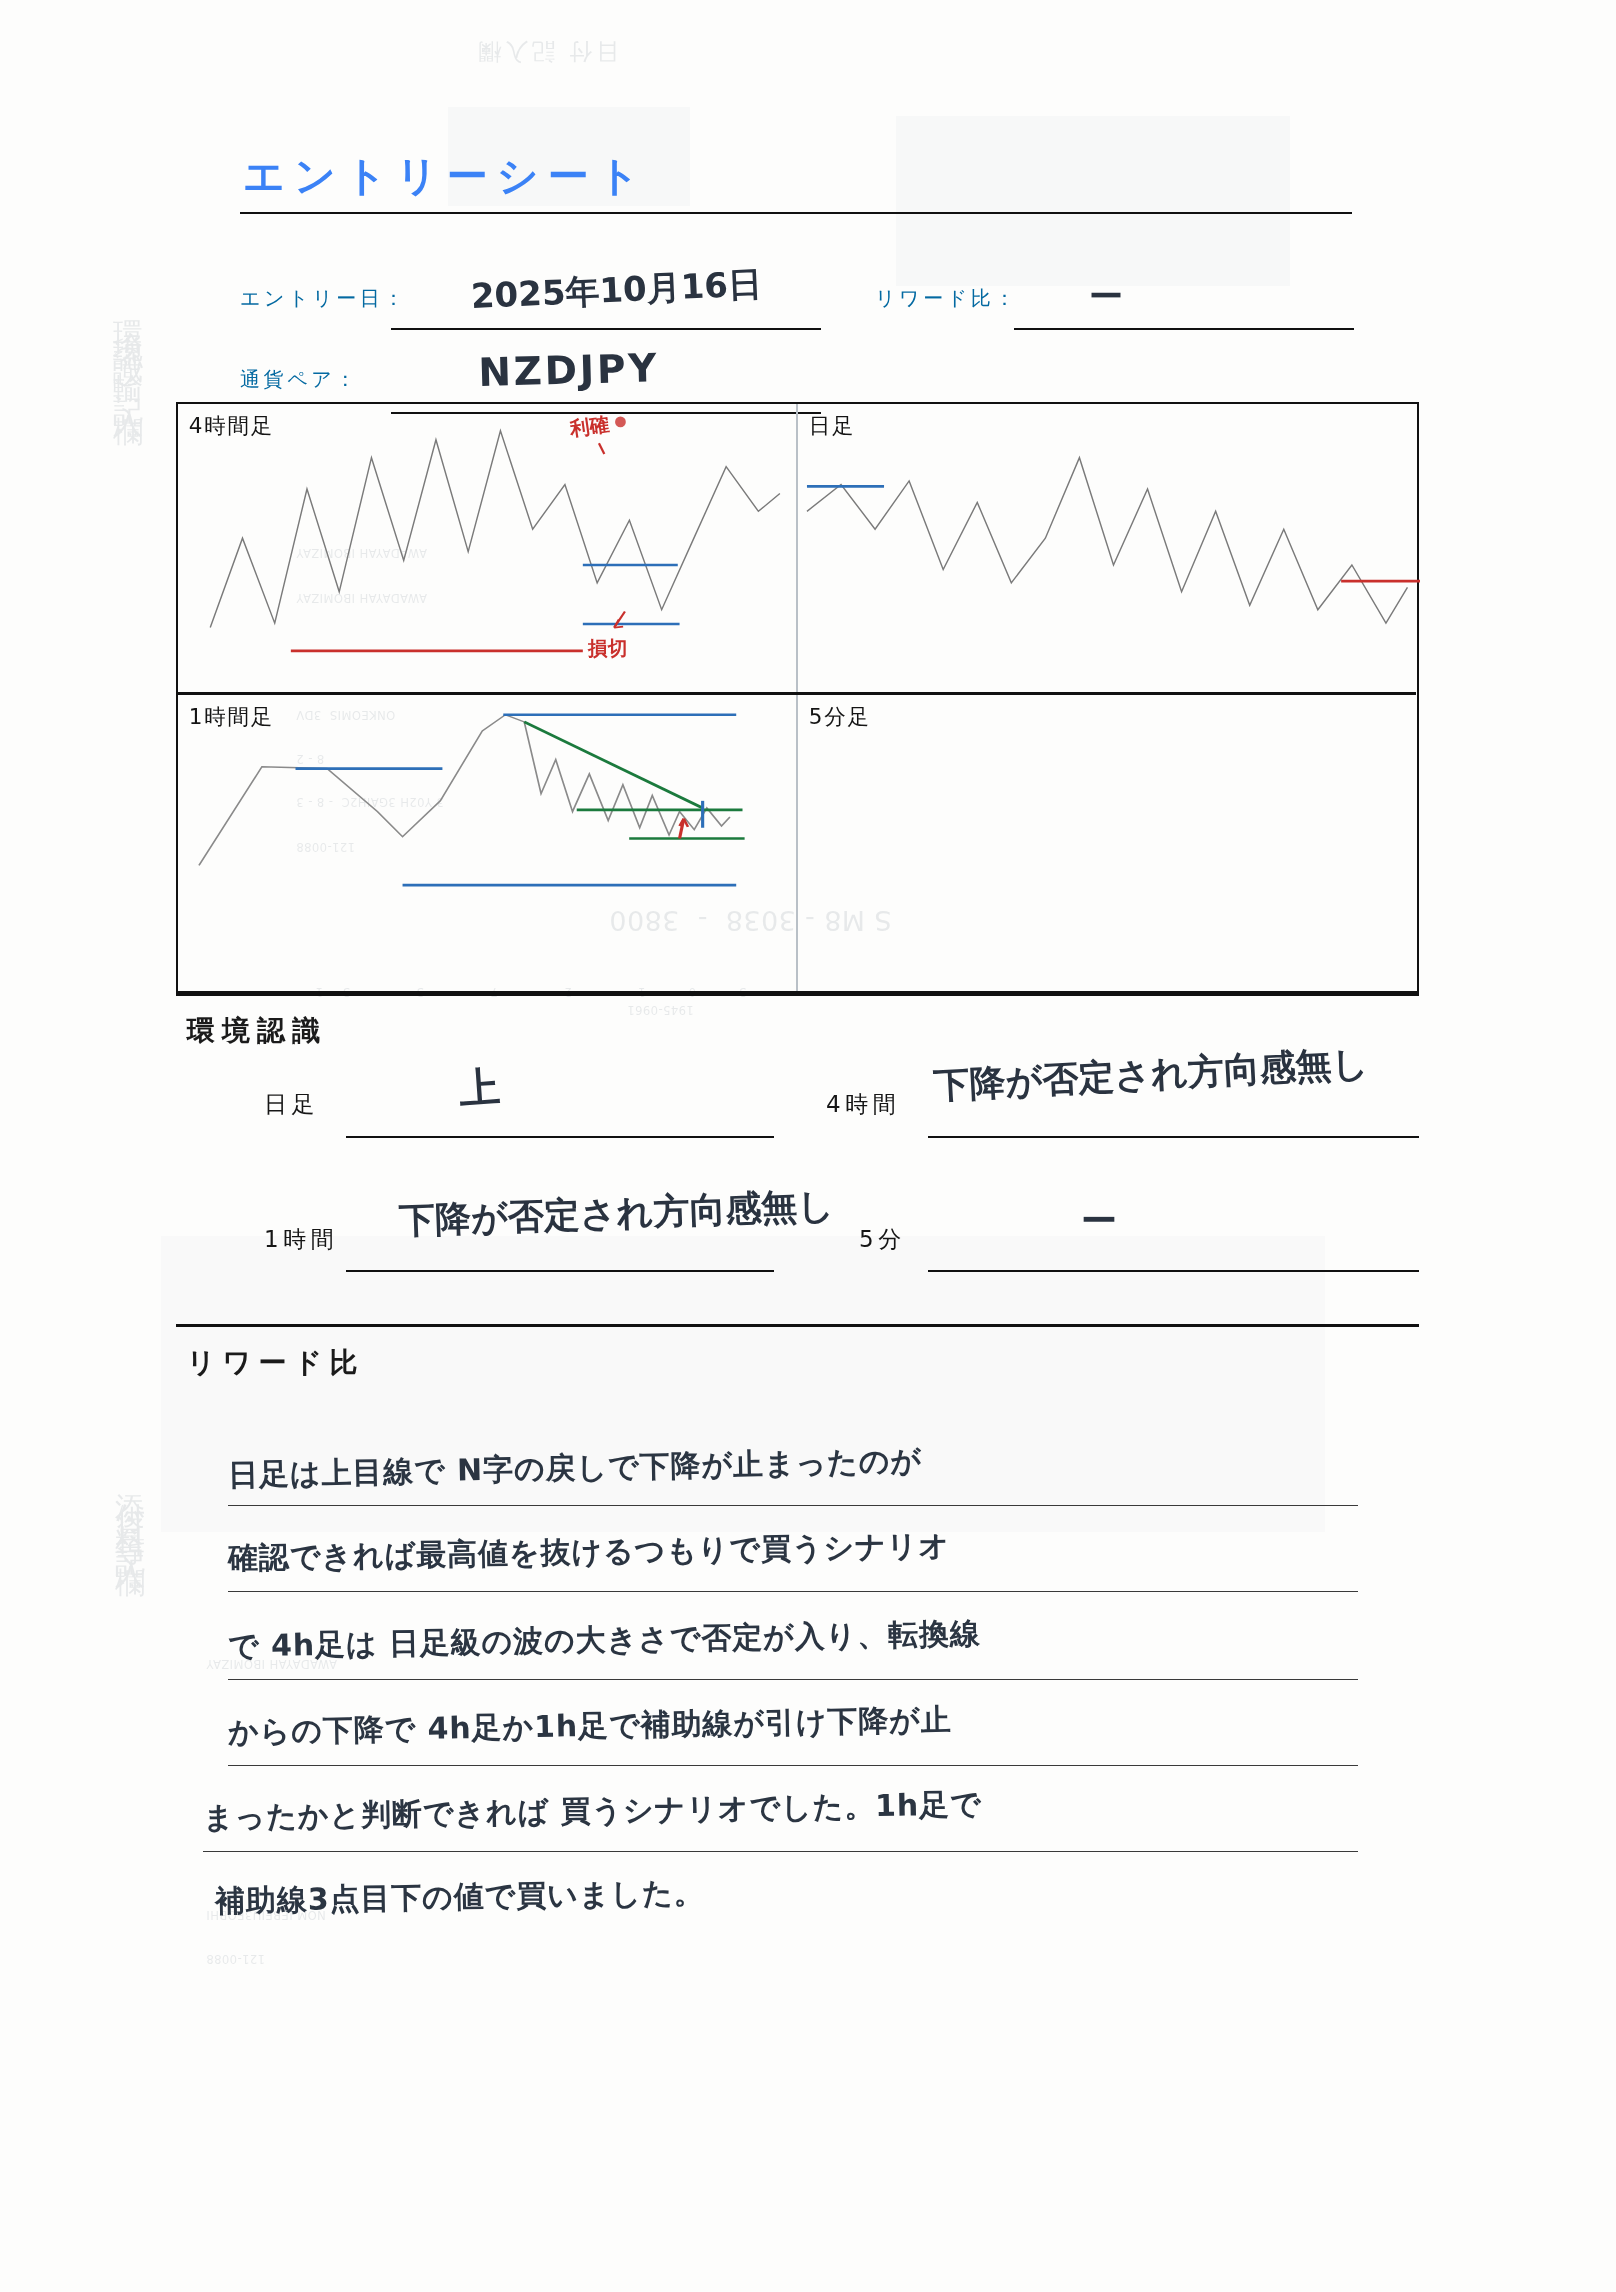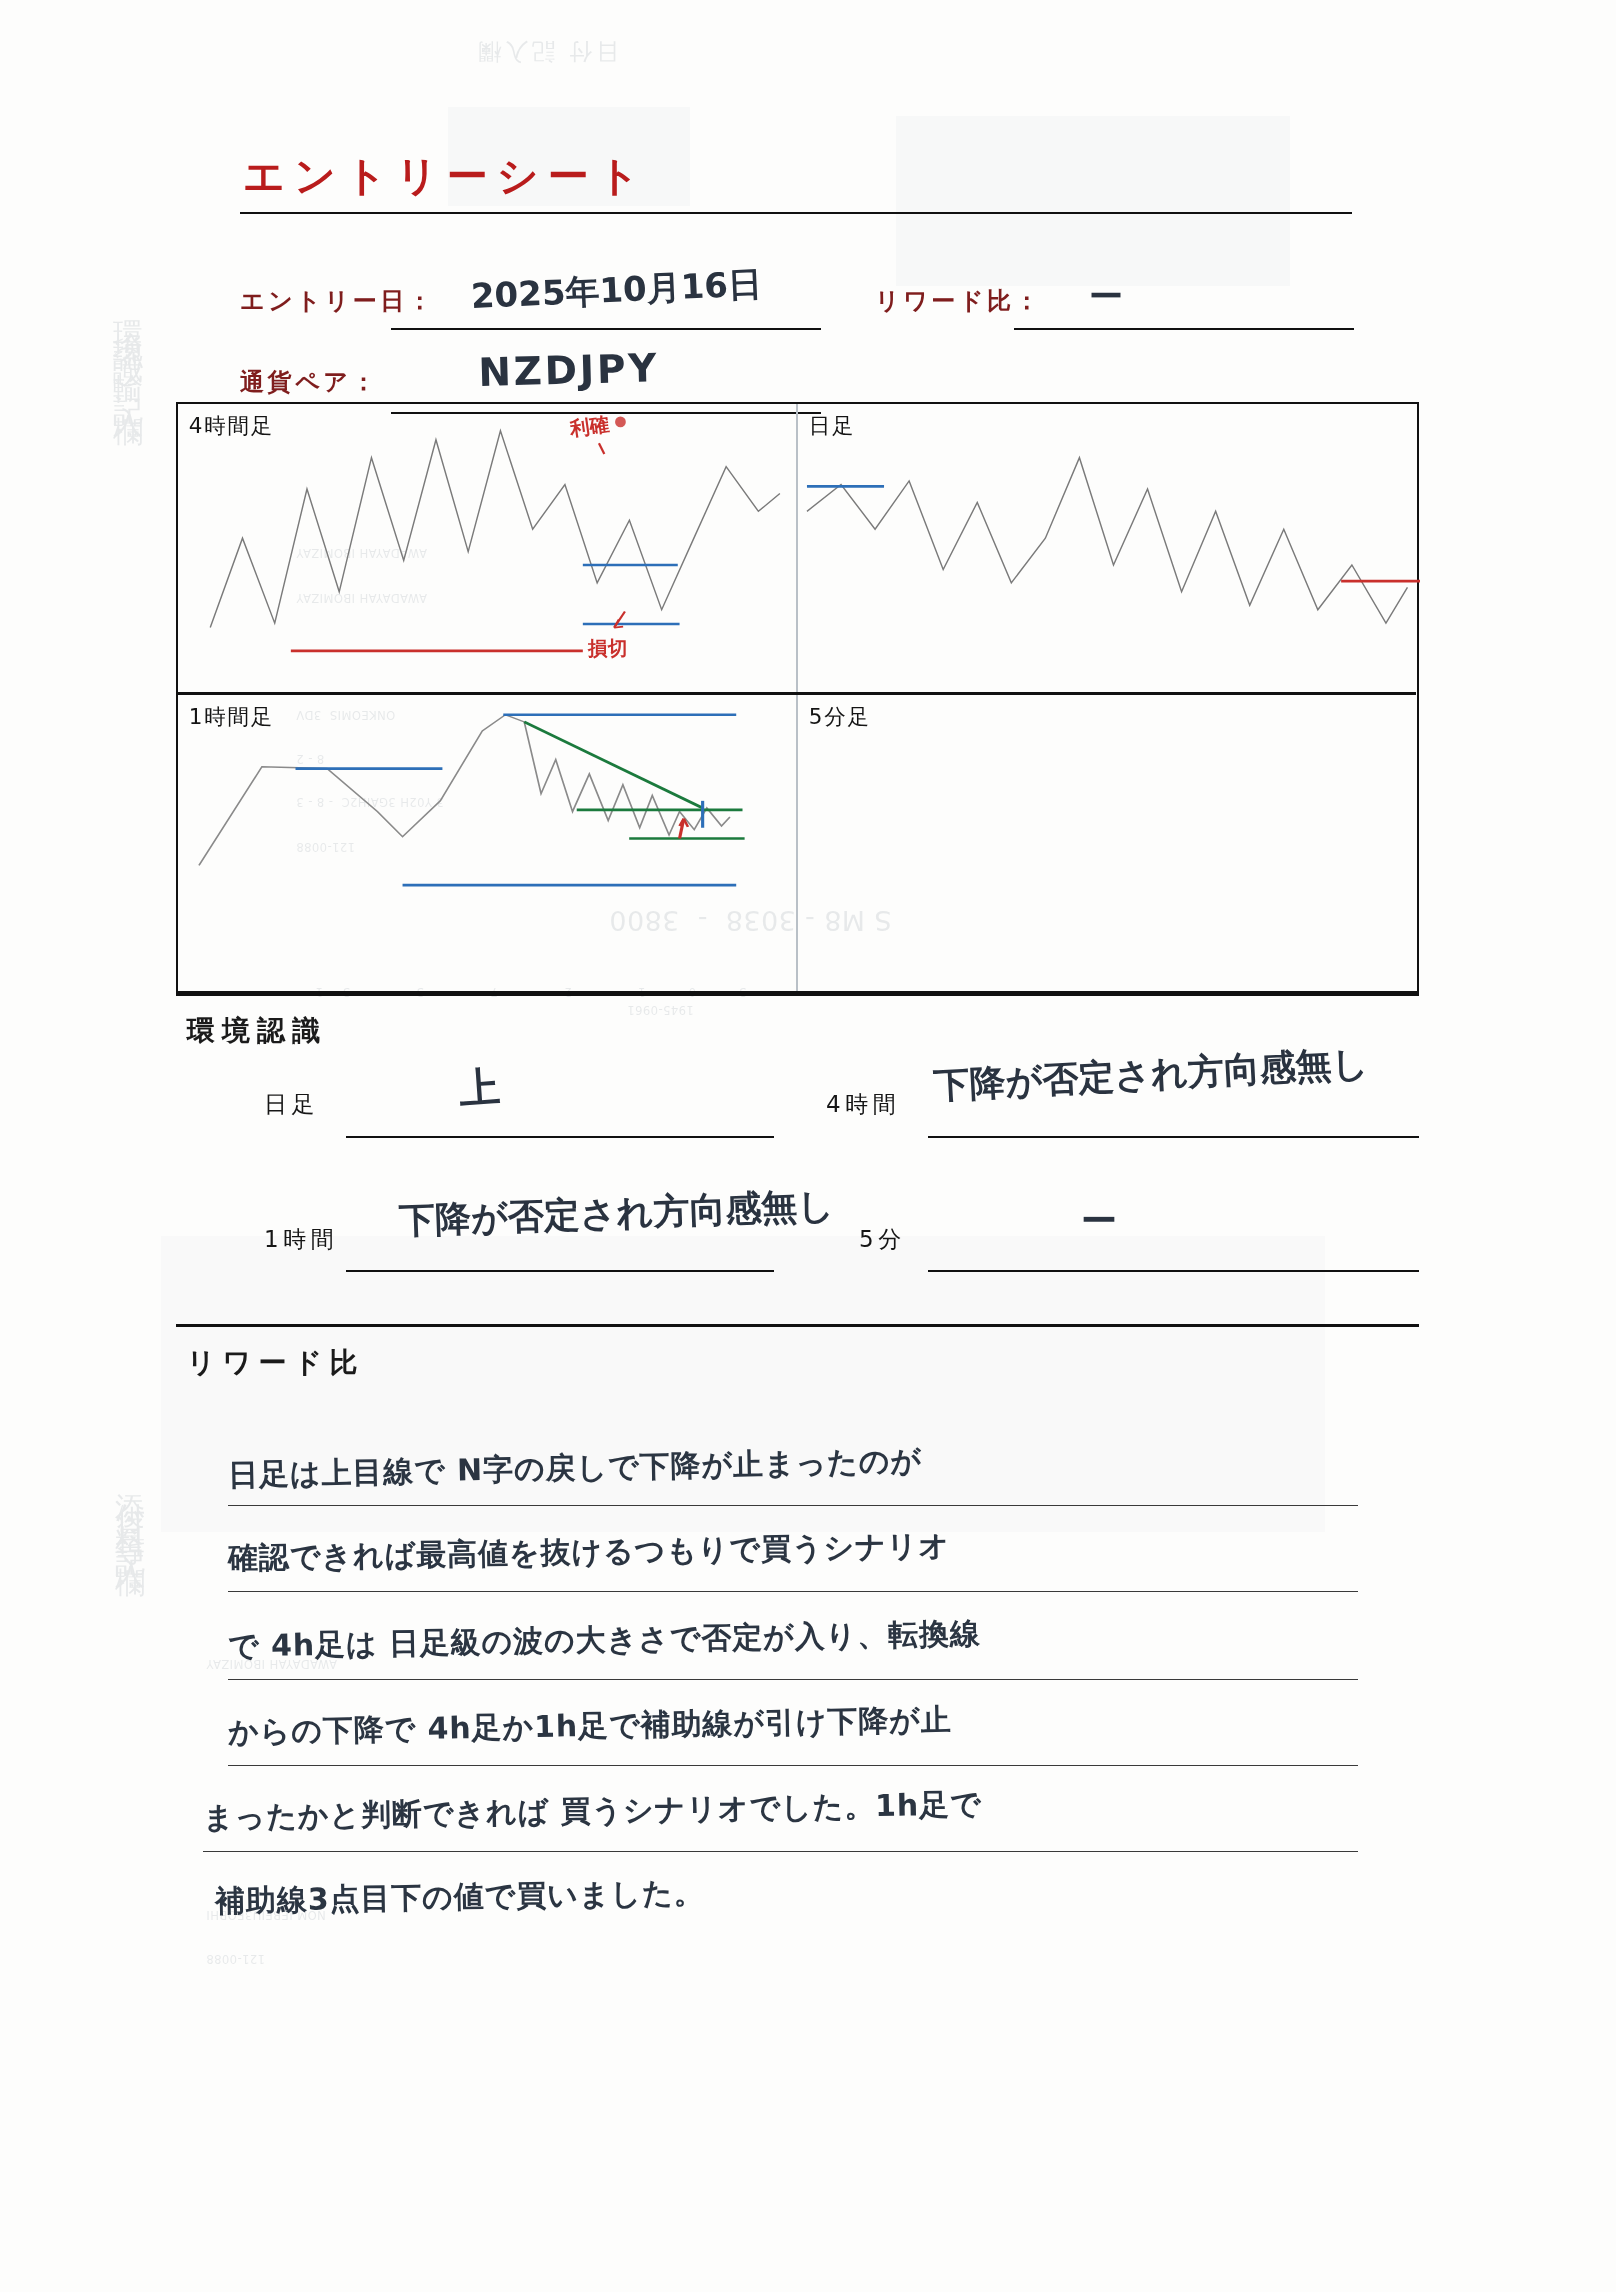--- a/index.html
+++ b/index.html
@@ -57,37 +57,36 @@
   }
 
   .title {
     position: absolute;
     left: 67px;
     top: 43px;
     font-size: 41px;
     letter-spacing: 9px;
     font-weight: 700;
     font-family: "DejaVu Sans", sans-serif;
-    color: #b91c1c;
+    color: #3b82f6;
   }
 
   .rule {
     position: absolute;
     background: #111;
     height: 1.8px;
   }
 
   .field-label {
     position: absolute;
-    font-size: 24px;
+    font-size: 20px;
     letter-spacing: 3.6px;
     font-family: "DejaVu Sans", sans-serif;
-    color: #7f1d1d;
+    color: #0369a1;
     white-space: nowrap;
-    font-weight: bold;
   }
 
   
   .hand {
     position: absolute;
     font-family: "DejaVu Sans", sans-serif;
     color: #2a3340;
     white-space: nowrap;
     font-weight: 600;
     transform-origin: left bottom;

